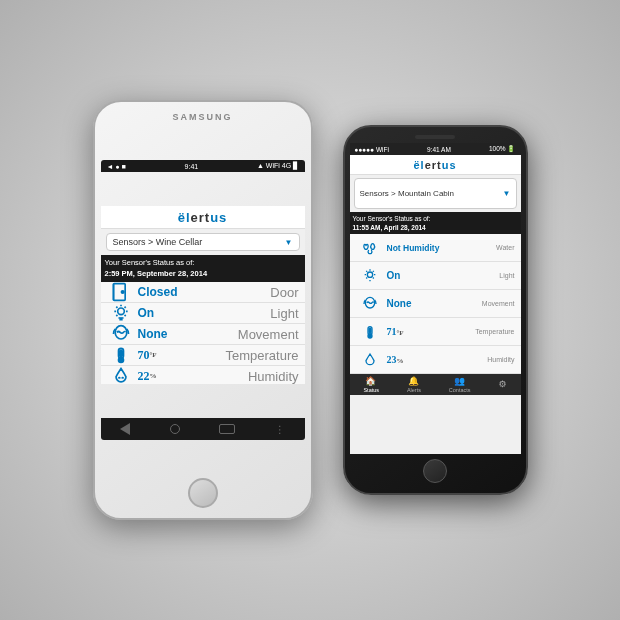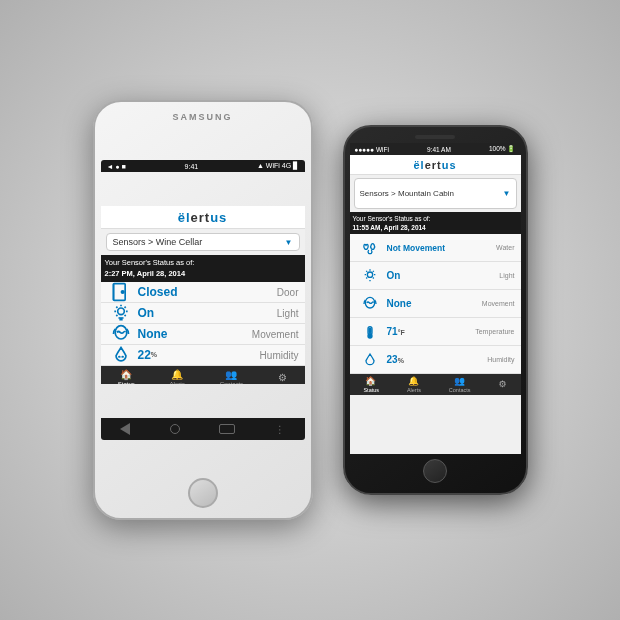--- a/index.html
+++ b/index.html
@@ -213,21 +213,21 @@
       flex-shrink: 0;
     }
     .sensor-value {
       flex: 1;
       font-size: 12px;
       font-weight: bold;
       color: #0077bb;
       padding-left: 3px;
     }
     .sensor-label {
-      font-size: 10px;
+      font-size: 13px;
       color: #888;
       text-align: right;
     }
 
     
     .app-bottom-nav {
       background: #2a2a2a;
       display: flex;
       justify-content: space-around;
       align-items: center;
@@ -294,20 +294,21 @@
     .iphone .nav-icon {
       font-size: 9px;
     }
     .android-phone .sensor-row {
       height: 36px;
       justify-content: flex-end;
     }
     .temp-val {
       display: flex;
       align-items: flex-start;
+      font-family: Liberation Serif, serif;
     }
     .temp-super {
       font-size: 7px;
       color: #555;
       margin-top: 3px;
     }
   </style>
 </head>
 <body>
 
@@ -329,21 +330,21 @@
         </div>
       </div>
 
       <div class="sensor-dropdown">
         <span>Sensors &gt; Wine Cellar</span>
         <span class="dropdown-arrow">▼</span>
       </div>
 
       <div class="status-header">
         <div>Your Sensor's Status as of:</div>
-        <div class="bold">2:27 PM, April 28, 2014</div>
+        <div class="bold">2:59 PM, September 28, 2014</div>
       </div>
 
       <div class="sensor-row">
         <div class="sensor-icon icon-door">
           <svg viewBox="0 0 24 24" fill="none" stroke="#0077bb" stroke-width="2">
             <rect x="3" y="2" width="14" height="20" rx="1"></rect>
             <circle cx="14" cy="12" r="1.5" fill="#0077bb"></circle>
             <line x1="3" y1="2" x2="3" y2="22"></line>
           </svg>
         </div>
@@ -377,20 +378,33 @@
             <ellipse cx="12" cy="10" rx="7" ry="8"></ellipse>
             <path d="M7 10 Q9 8 11 10 Q13 12 15 10 Q17 8 17 10" stroke="#0077bb" fill="none"></path>
             <path d="M5 6 Q3 8 3 12" stroke="#0077bb" fill="none"></path>
             <path d="M19 6 Q21 8 21 12" stroke="#0077bb" fill="none"></path>
           </svg>
         </div>
         <div class="sensor-value">None</div>
         <div class="sensor-label">Movement</div>
       </div>
 
+      <div class="sensor-row">
+        <div class="sensor-icon icon-temp">
+          <svg viewBox="0 0 24 24" fill="none" stroke="#0077bb" stroke-width="2">
+            <rect x="9" y="4" width="6" height="12" rx="3"></rect>
+            <circle cx="12" cy="18" r="3" fill="#0077bb"></circle>
+            <rect x="10.5" y="6" width="3" height="8" fill="#0077bb" rx="1.5"></rect>
+          </svg>
+        </div>
+        <div class="sensor-value">
+          <span class="temp-val">70<span class="temp-super">°F</span></span>
+        </div>
+        <div class="sensor-label">Temperature</div>
+      </div>
 
       <div class="sensor-row">
         <div class="sensor-icon icon-humidity">
           <svg viewBox="0 0 24 24" fill="none" stroke="#0077bb" stroke-width="2">
             <path d="M12 3 Q8 9 6 13 a6 6 0 0 0 12 0 Q16 9 12 3Z"></path>
             <path d="M9 15 Q10 13 11 15" stroke="#0077bb" fill="none"></path>
             <path d="M13 15 Q14 13 15 15" stroke="#0077bb" fill="none"></path>
           </svg>
         </div>
         <div class="sensor-value">
@@ -455,21 +469,21 @@
       </div>
 
       <div class="sensor-row">
         <div class="sensor-icon icon-water">
           <svg viewBox="0 0 24 24" fill="none" stroke="#0077bb" stroke-width="2">
             <path d="M6 8 Q4 5 3 8 Q2 11 4 13 Q6 15 8 13 Q10 11 9 8 Q8 5 6 8Z"></path>
             <path d="M14 7 Q16 4 18 7 Q20 10 18 13 Q16 15 14 13 Q12 10 14 7Z"></path>
             <path d="M10 15 Q8 18 10 20 Q12 21 14 20 Q16 18 14 15"></path>
           </svg>
         </div>
-        <div class="sensor-value" style="font-size:8.5px;">Not Movement</div>
+        <div class="sensor-value" style="font-size:8.5px;">Not Humidity</div>
         <div class="sensor-label">Water</div>
       </div>
 
       <div class="sensor-row">
         <div class="sensor-icon icon-light">
           <svg viewBox="0 0 24 24" fill="none" stroke="#0077bb" stroke-width="2">
             <circle cx="12" cy="10" r="4"></circle>
             <line x1="12" y1="2" x2="12" y2="4"></line>
             <line x1="12" y1="18" x2="12" y2="20"></line>
             <line x1="4" y1="10" x2="6" y2="10"></line>

